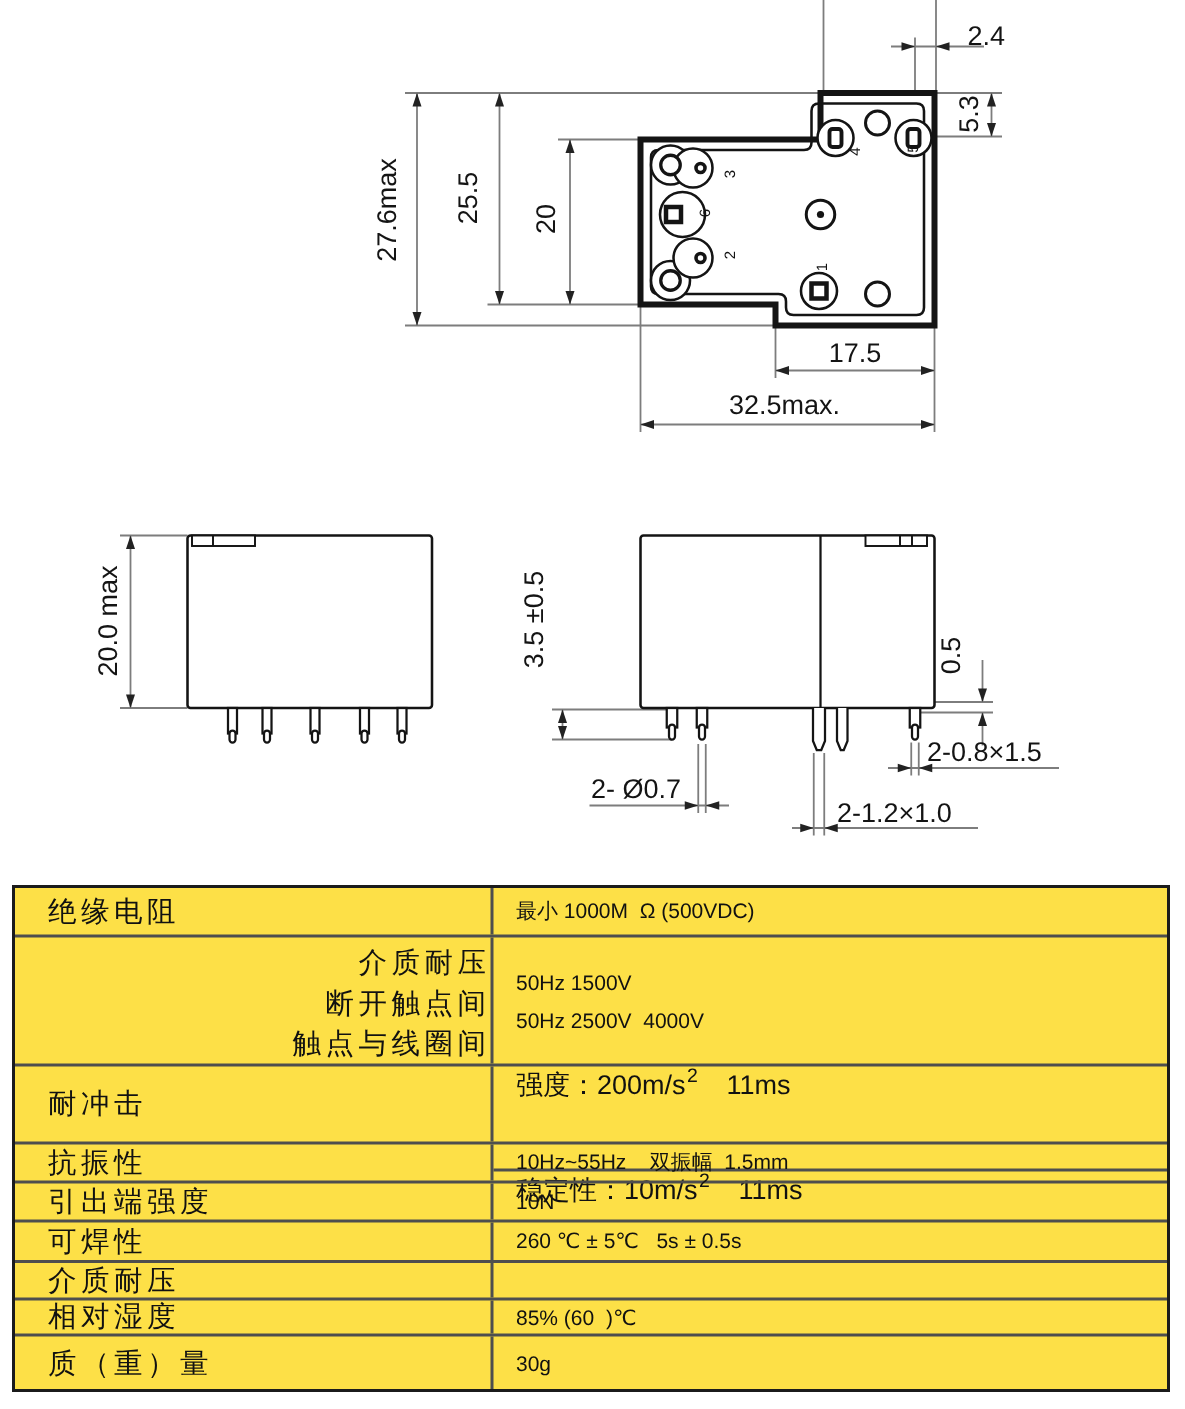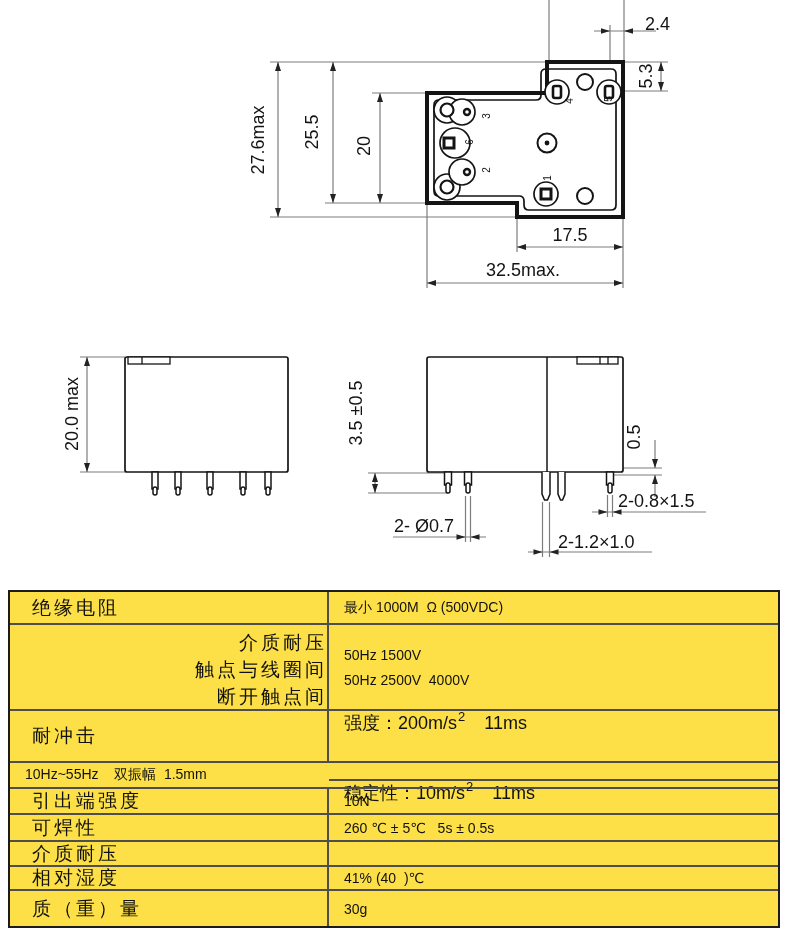--- a/index.html
+++ b/index.html
@@ -220,62 +220,63 @@
   <div class="spec-table">
 
     <div class="srow" style="height:31px">
       <div class="lcell">绝缘电阻</div>
       <div class="vcell">最小 1000M  Ω (500VDC)</div>
     </div>
 
     <div class="srow" style="height:86px">
       <div class="lcell top">
         <span>介质耐压</span>
+        <span>断开触点间</span>
         <span>触点与线圈间</span>
-        <span>断开触点间</span>
       </div>
       <div class="vcell bottom">
         <span>50Hz 1500V</span>
         <span>50Hz 2500V  4000V</span>
       </div>
     </div>
 
     <div class="srow" style="height:52px">
       <div class="lcell">耐冲击</div>
       <div class="vstack">
         <div class="subrow">
           <span>强度：</span><span>200m/s</span><sup class="ss">2</sup><span>    11ms</span>
         </div>
         <div class="subrow">
           <span>稳定性：</span><span>10m/s</span><sup class="ss">2</sup><span>    11ms</span>
         </div>
       </div>
     </div>
 
     <div class="srow" style="height:26px">
+      <div class="lcell">抗振性</div>
       <div class="vcell">10Hz~55Hz    双振幅  1.5mm</div>
     </div>
 
     <div class="srow" style="height:26px">
       <div class="lcell">引出端强度</div>
       <div class="vcell">10N</div>
     </div>
 
     <div class="srow" style="height:27px">
       <div class="lcell">可焊性</div>
       <div class="vcell">260 ℃ ± 5℃   5s ± 0.5s</div>
     </div>
 
     <div class="srow" style="height:25px">
       <div class="lcell">介质耐压</div>
     </div>
 
     <div class="srow" style="height:24px">
       <div class="lcell">相对湿度</div>
-      <div class="vcell">41% (40  )℃</div>
+      <div class="vcell">85% (60  )℃</div>
     </div>
 
     <div class="srow" style="flex:1">
       <div class="lcell">质（重）量</div>
       <div class="vcell">30g</div>
     </div>
 
   </div>
 </div>
 

